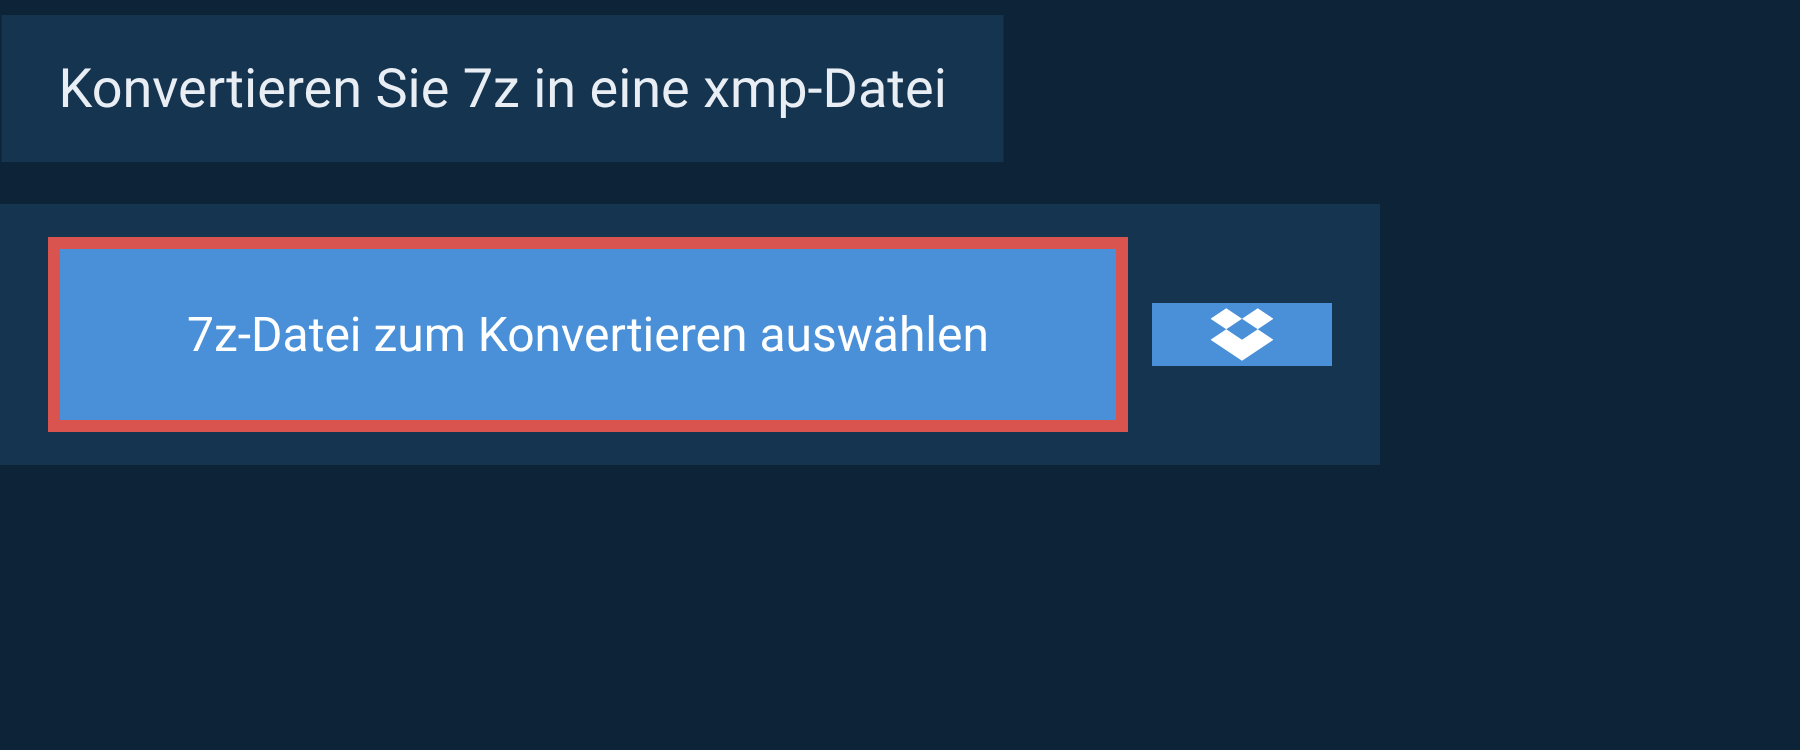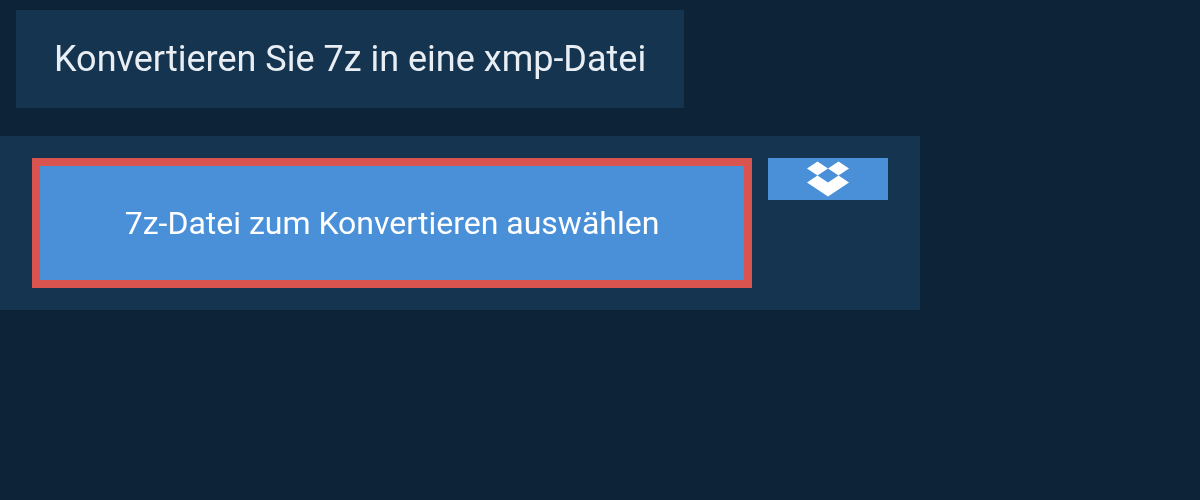--- a/index.html
+++ b/index.html
@@ -12,37 +12,37 @@
       height: 500px;
       background-color: #0d2438;
       font-family: -apple-system, BlinkMacSystemFont, "Segoe UI", Roboto, Helvetica, Arial, sans-serif;
       overflow: hidden;
     }
     .header {
       display: inline-block;
       background-color: #153450;
       padding: 28px 38px;
       margin-top: 10px;
-      margin-left: 16px;
+      margin-left: 1px;
     }
     .header-title {
       color: #e8eef3;
       font-size: 36px;
       font-weight: 400;
     }
     .panel {
       background-color: #153450;
       margin-top: 28px;
       padding: 22px 32px;
       width: 920px;
     }
     .button-row {
       display: flex;
       gap: 16px;
-      align-items: flex-start;
+      align-items: center;
     }
     .select-button-wrapper {
       border: 8px solid #d9534f;
       flex: 1;
     }
     .select-button {
       background-color: #4a90d9;
       color: #ffffff;
       font-size: 32px;
       font-weight: 400;

